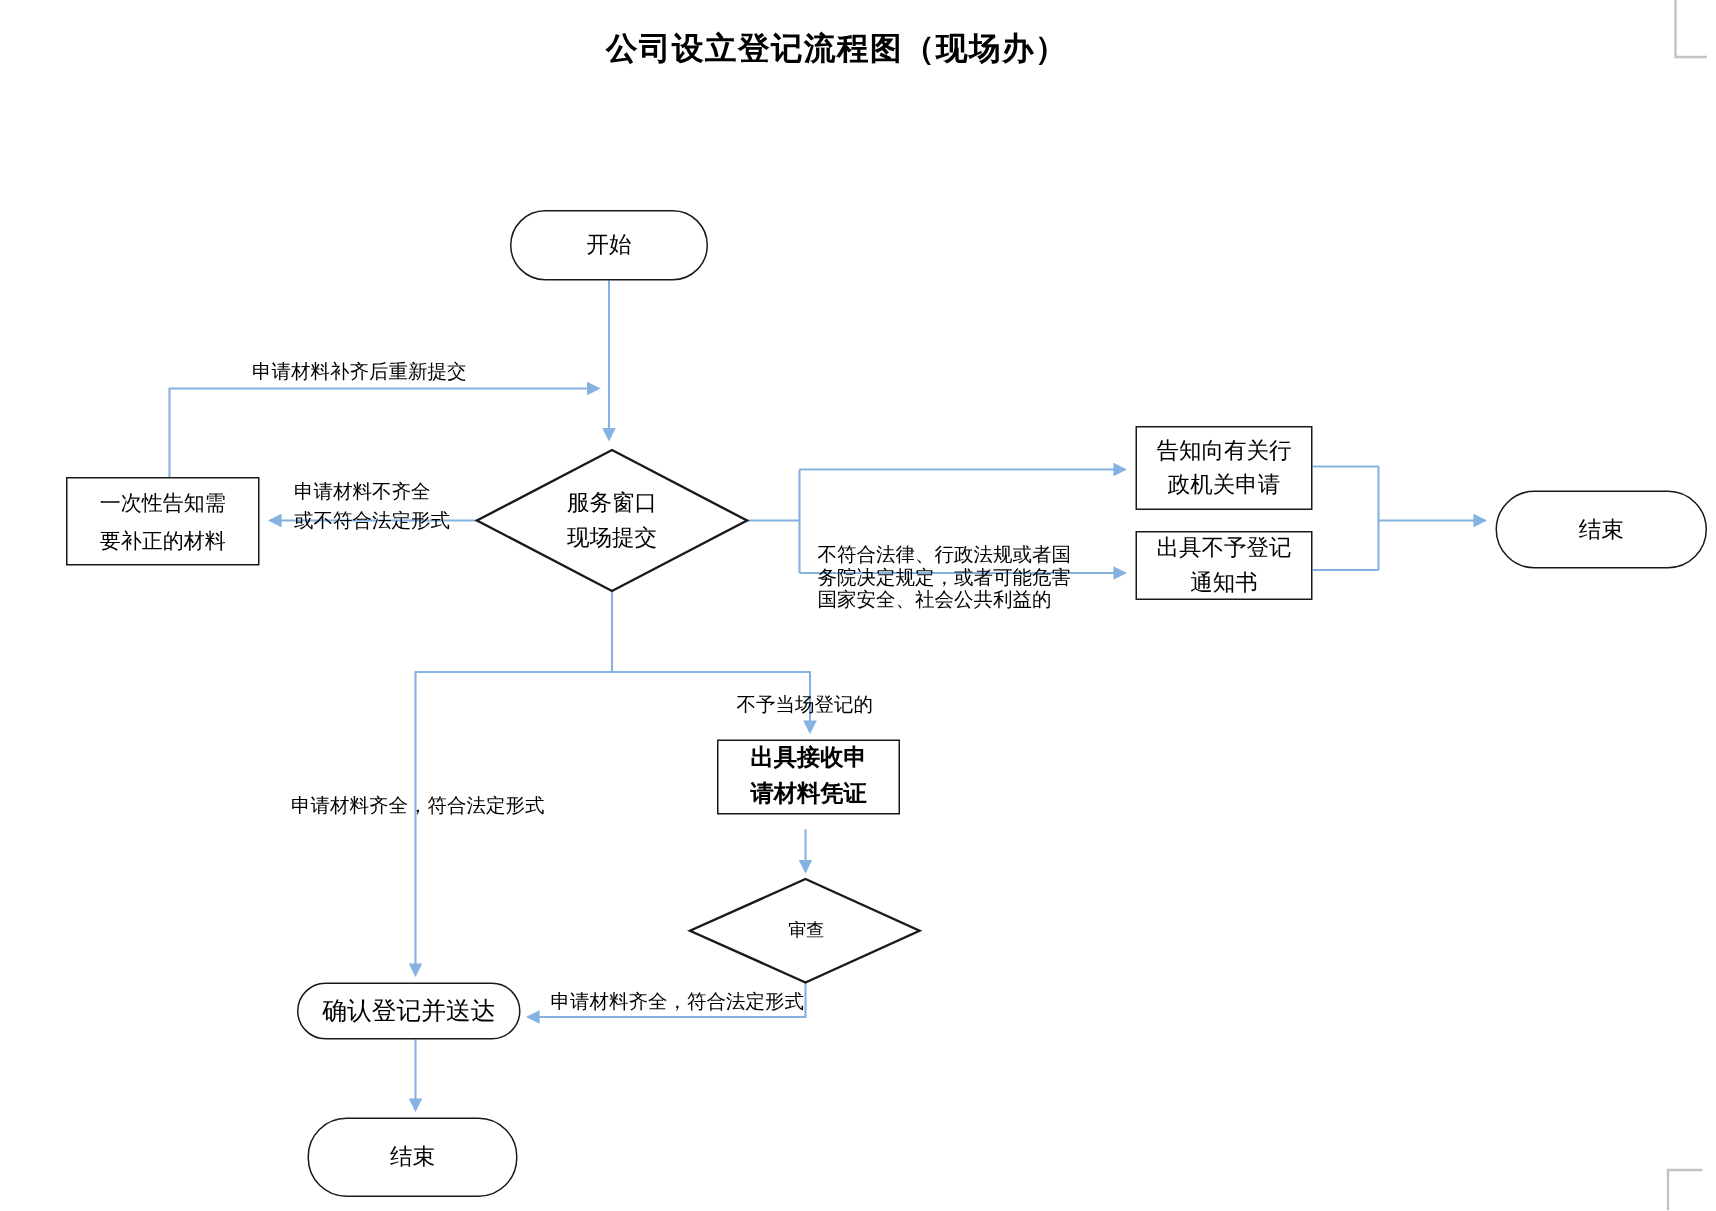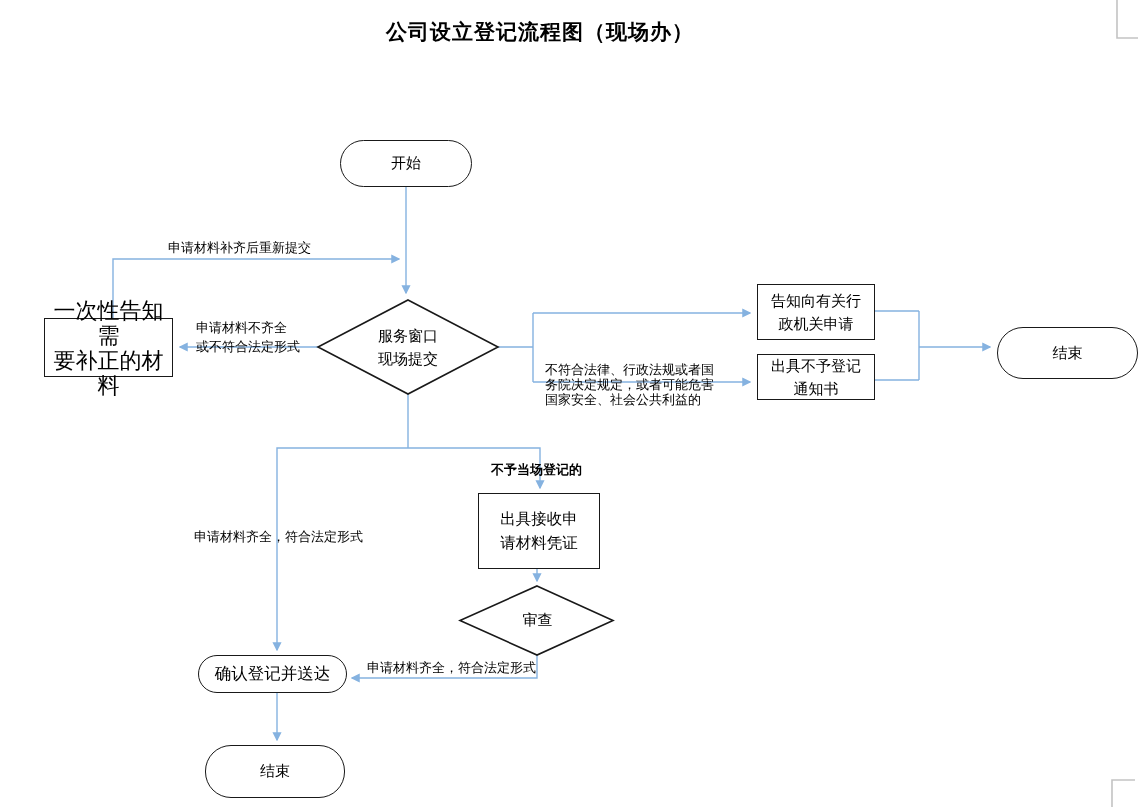--- a/index.html
+++ b/index.html
@@ -1,21 +1,21 @@
 <!DOCTYPE html>
 <html><head>
 <meta charset="utf-8">
 <style>
   html,body{margin:0;padding:0;background:#ffffff;}
   body{width:1144px;height:807px;position:relative;overflow:hidden;
        font-family:"Liberation Sans","DejaVu Sans",sans-serif;color:#000;}
   .stage{position:absolute;left:0;top:0;width:1144px;height:807px;}
   svg.wires{position:absolute;left:0;top:0;width:1144px;height:807px;}
   .title{position:absolute;left:0;top:18px;width:1080px;text-align:center;
-         font-size:21px;font-weight:bold;letter-spacing:1px;}
+         font-size:21px;font-weight:bold;letter-spacing:1px;padding-left:18px;}
   .node{position:absolute;display:flex;align-items:center;justify-content:center;
         text-align:center;white-space:pre-line;box-sizing:border-box;background:#fff;}
   .rect{border:1.6px solid #191919;}
   .oval{border:1.6px solid #191919;border-radius:26px;}
   .dtext{position:absolute;display:flex;align-items:center;justify-content:center;
          text-align:center;white-space:pre-line;background:transparent;}
   .elabel{position:absolute;white-space:pre-line;font-size:13px;line-height:15px;}
   .c{stroke:#85b2e0;stroke-width:1.4;fill:none;}
   .shape{stroke:#191919;stroke-width:1.6;fill:#ffffff;}
   .mark{stroke:#c3c3c3;stroke-width:1.6;fill:none;}
@@ -62,35 +62,35 @@
   </svg>
 
   <div class="title">公司设立登记流程图（现场办）</div>
 
   <div class="node oval" style="left:340px;top:140px;width:132px;height:47px;font-size:15px;">开始</div>
   <div class="node oval" style="left:997px;top:327px;width:141px;height:52px;font-size:15px;">结束</div>
   <div class="node oval" style="left:205px;top:745px;width:140px;height:53px;font-size:15px;">结束</div>
 
   <div class="dtext" style="left:333px;top:303px;width:150px;height:88px;font-size:15px;line-height:23px;">服务窗口
 现场提交</div>
-  <div class="dtext" style="left:475px;top:589px;width:125px;height:63px;font-size:15px;">审查</div>
+  <div class="dtext" style="left:475px;top:589px;width:125px;height:63px;font-size:12px;">审查</div>
 
-  <div class="node rect" style="left:44px;top:318px;width:129px;height:59px;font-size:22px;line-height:25px;">一次性告知需
+  <div class="node rect" style="left:44px;top:318px;width:129px;height:59px;font-size:14px;line-height:25px;">一次性告知需
 要补正的材料</div>
   <div class="node rect" style="left:757px;top:284px;width:118px;height:56px;font-size:15px;line-height:23px;">告知向有关行
 政机关申请</div>
   <div class="node rect" style="left:757px;top:354px;width:118px;height:46px;font-size:15px;line-height:23px;">出具不予登记
 通知书</div>
-  <div class="node rect" style="left:478px;top:493px;width:122px;height:76px;font-size:15.5px;line-height:24px;">出具接收申
+  <div class="node rect" style="left:478px;top:493px;width:122px;height:50px;font-size:15.5px;line-height:24px;font-weight:bold;">出具接收申
 请材料凭证</div>
   <div class="node rect" style="left:198px;top:655px;width:149px;height:38px;font-size:16.5px;border-radius:19px;">确认登记并送达</div>
 
   <div class="elabel" style="left:168px;top:240px;">申请材料补齐后重新提交</div>
   <div class="elabel" style="left:196px;top:318px;width:125px;line-height:19px;">申请材料不齐全
 或不符合法定形式</div>
   <div class="elabel" style="left:545px;top:362px;width:195px;">不符合法律、行政法规或者国
 务院决定规定，或者可能危害
 国家安全、社会公共利益的</div>
-  <div class="elabel" style="left:491px;top:462px;font-weight:bold;">不予当场登记的</div>
+  <div class="elabel" style="left:491px;top:462px;">不予当场登记的</div>
   <div class="elabel" style="left:194px;top:529px;">申请材料齐全，符合法定形式</div>
   <div class="elabel" style="left:367px;top:660px;">申请材料齐全，符合法定形式</div>
 
 </div>
 
 </body></html>

